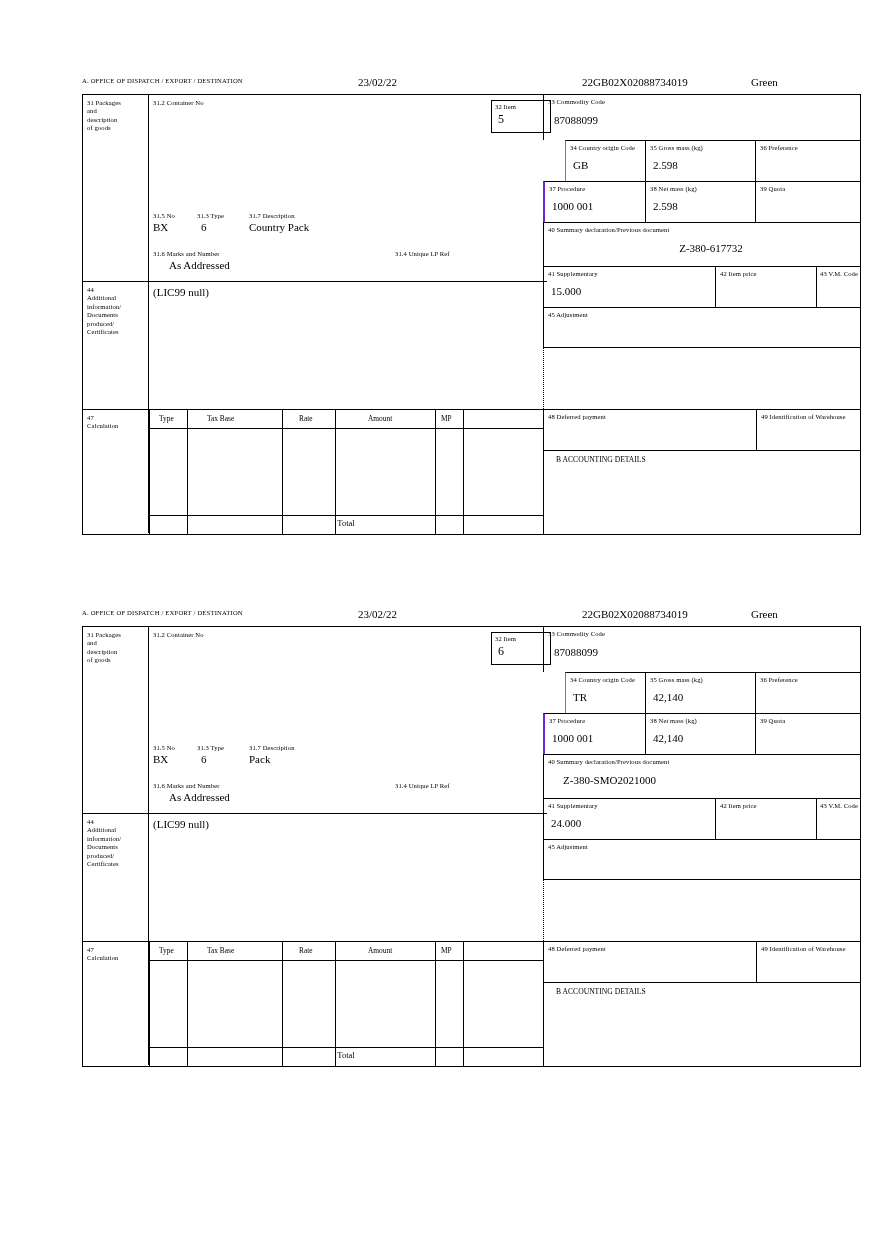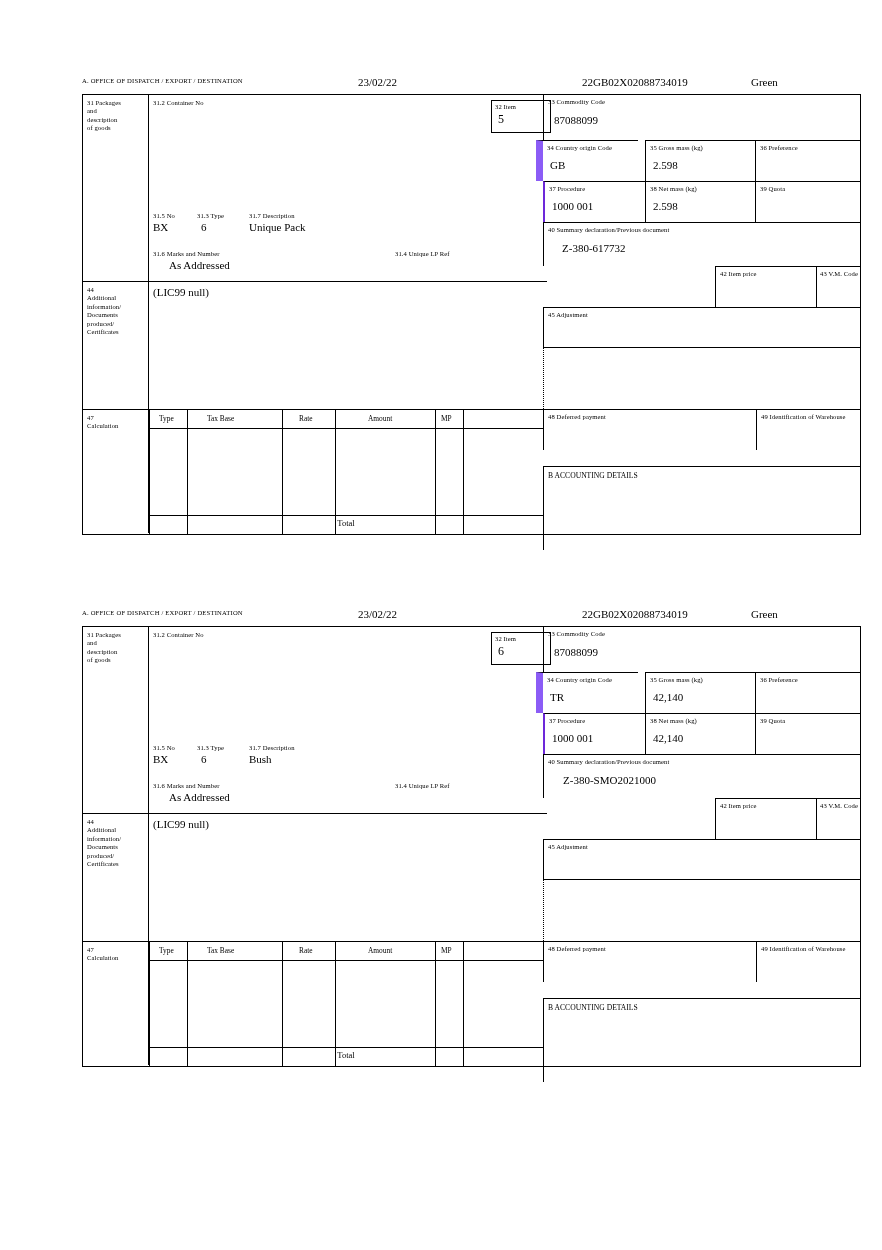--- a/index.html
+++ b/index.html
@@ -48,21 +48,21 @@
   .goods .r316{position:absolute;left:4px;top:155px;}
   .goods .v316{position:absolute;left:20px;top:164px;}
   .goods .r314{position:absolute;left:246px;top:155px;}
 
   .itembox{position:absolute;left:408px;top:5px;width:55px;height:29px;border:1px solid #000;padding:2px 0 0 3px;}
   .itembox .v{font-size:12px;position:absolute;left:6px;top:11px;}
 
   .addinfo{position:absolute;left:66px;top:186px;width:394px;height:128px;border-top:1px solid #000;padding:8px 0 0 4px;}
   .addinfo .v{font-size:11px;position:absolute;left:4px;top:4px;}
   .c33{left:460px;top:0;width:317px;height:45px;border-left:1px solid #000;padding:3px 0 0 4px;}
-  .c34{left:453px;top:45px;width:102px;height:41px;border-left:7px solid #8b5cf6;border-top:1px solid #000;padding:3px 0 0 4px;}
+  .c34{left:482px;top:45px;width:102px;height:41px;border-left:1px solid #8b5cf6;border-top:1px solid #000;padding:3px 0 0 4px;}
   .c35{left:562px;top:45px;width:110px;height:41px;border-left:1px solid #000;border-top:1px solid #000;padding:3px 0 0 4px;}
   .c36{left:672px;top:45px;width:105px;height:41px;border-left:1px solid #000;border-top:1px solid #000;padding:3px 0 0 4px;}
   .c37{left:460px;top:86px;width:102px;height:41px;border-left:2px solid #6d28d9;border-top:1px solid #000;padding:3px 0 0 4px;}
   .c38{left:562px;top:86px;width:110px;height:41px;border-left:1px solid #000;border-top:1px solid #000;padding:3px 0 0 4px;}
   .c39{left:672px;top:86px;width:105px;height:41px;border-left:1px solid #000;border-top:1px solid #000;padding:3px 0 0 4px;}
   .c40{left:460px;top:127px;width:317px;height:44px;border-left:1px solid #000;border-top:1px solid #000;padding:3px 0 0 4px;}
   .c41{left:460px;top:171px;width:172px;height:41px;border-left:1px solid #000;border-top:1px solid #000;padding:3px 0 0 4px;}
   .c42{left:632px;top:171px;width:101px;height:41px;border-left:1px solid #000;border-top:1px solid #000;padding:3px 0 0 4px;}
   .c43{left:733px;top:171px;width:44px;height:41px;border-left:1px solid #000;border-top:1px solid #000;padding:3px 0 0 3px;}
   .c45{left:460px;top:212px;width:317px;height:40px;border-left:1px solid #000;border-top:1px solid #000;padding:3px 0 0 4px;}
@@ -73,21 +73,21 @@
   
   .calc{position:absolute;left:66px;top:314px;width:394px;height:124px;border-top:1px solid #000;}
   .calc .colline{position:absolute;top:0;width:1px;height:124px;background:#000;}
   .calc .hline{position:absolute;left:0;top:18px;width:394px;height:1px;background:#000;}
   .calc .hline2{position:absolute;left:0;top:105px;width:394px;height:1px;background:#000;}
   .calc .h{position:absolute;top:4px;font-size:7.4px;}
   .calc .total{position:absolute;top:108px;left:0;width:394px;text-align:center;font-size:8.5px;}
 
   .c48{left:460px;top:314px;width:213px;height:41px;border-left:1px solid #000;border-top:1px solid #000;padding:3px 0 0 4px;}
   .c49{left:673px;top:314px;width:104px;height:41px;border-left:1px solid #000;border-top:1px solid #000;padding:3px 0 0 4px;}
-  .cB{left:460px;top:371px;width:317px;height:84px;border-left:1px solid #000;border-top:1px solid #000;padding:4px 0 0 4px;}
+  .cB{left:460px;top:355px;width:317px;height:84px;border-left:1px solid #000;border-top:1px solid #000;padding:4px 0 0 12px;}
   .cB .t{font-size:7.6px;}
 
   .multi{white-space:pre-line;}
 </style>
 </head>
 <body>
 
 <div class="sheet">
 
   <div class="form one">
@@ -113,21 +113,21 @@
       <div class="cell c47 lbl multi">47
 Calculation</div>
 
       <div class="cell goods">
         <div class="containerno lbl">31.2 Container No</div>
         <div class="r315 lbl">31.5 No</div>
         <div class="r313 lbl">31.3 Type</div>
         <div class="r317 lbl">31.7 Description</div>
         <div class="v315 val">BX</div>
         <div class="v313 val">6</div>
-        <div class="v317 val">Unique Pack</div>
+        <div class="v317 val">Country Pack</div>
         <div class="r316 lbl">31.6 Marks and Number</div>
         <div class="v316 val">As Addressed</div>
         <div class="r314 lbl">31.4 Unique LP Ref</div>
       </div>
 
       <div class="itembox">
         <div class="lbl">32 Item</div>
         <div class="v">5</div>
       </div>
 
@@ -161,23 +161,27 @@
         <div class="lbl">38 Net mass (kg)</div>
         <div class="val" style="margin-top:7px;margin-left:3px;">2.598</div>
       </div>
       <div class="cell c39">
         <div class="lbl">39 Quota</div>
         <div class="val" style="margin-top:7px;margin-left:3px;"></div>
       </div>
 
       <div class="cell c40">
         <div class="lbl">40 Summary declaration/Previous document</div>
-        <div class="val" style="margin-top:8px;margin-left:14px;">Z-380-617732</div>
-      </div>
-
+        <div class="val" style="margin-top:8px;margin-left:14px;text-align:center;">Z-380-617732</div>
+      </div>
+
+      <div class="cell c41">
+        <div class="lbl">41 Supplementary</div>
+        <div class="val" style="margin-top:7px;margin-left:3px;">15.000</div>
+      </div>
       <div class="cell c42">
         <div class="lbl">42 Item price</div>
         <div class="val" style="margin-top:7px;margin-left:3px;"></div>
       </div>
       <div class="cell c43">
         <div class="lbl">43 V.M. Code</div>
         <div class="val" style="margin-top:7px;margin-left:3px;"></div>
       </div>
 
       <div class="cell c45">
@@ -242,21 +246,21 @@
       <div class="cell c47 lbl multi">47
 Calculation</div>
 
       <div class="cell goods">
         <div class="containerno lbl">31.2 Container No</div>
         <div class="r315 lbl">31.5 No</div>
         <div class="r313 lbl">31.3 Type</div>
         <div class="r317 lbl">31.7 Description</div>
         <div class="v315 val">BX</div>
         <div class="v313 val">6</div>
-        <div class="v317 val">Bush</div>
+        <div class="v317 val">Pack</div>
         <div class="r316 lbl">31.6 Marks and Number</div>
         <div class="v316 val">As Addressed</div>
         <div class="r314 lbl">31.4 Unique LP Ref</div>
       </div>
 
       <div class="itembox">
         <div class="lbl">32 Item</div>
         <div class="v">6</div>
       </div>
 
@@ -293,20 +297,24 @@
       <div class="cell c39">
         <div class="lbl">39 Quota</div>
         <div class="val" style="margin-top:7px;margin-left:3px;"></div>
       </div>
 
       <div class="cell c40">
         <div class="lbl">40 Summary declaration/Previous document</div>
         <div class="val" style="margin-top:8px;margin-left:15px;">Z-380-SMO2021000</div>
       </div>
 
+      <div class="cell c41">
+        <div class="lbl">41 Supplementary</div>
+        <div class="val" style="margin-top:7px;margin-left:3px;">24.000</div>
+      </div>
       <div class="cell c42">
         <div class="lbl">42 Item price</div>
         <div class="val" style="margin-top:7px;margin-left:3px;"></div>
       </div>
       <div class="cell c43">
         <div class="lbl">43 V.M. Code</div>
         <div class="val" style="margin-top:7px;margin-left:3px;"></div>
       </div>
 
       <div class="cell c45">

